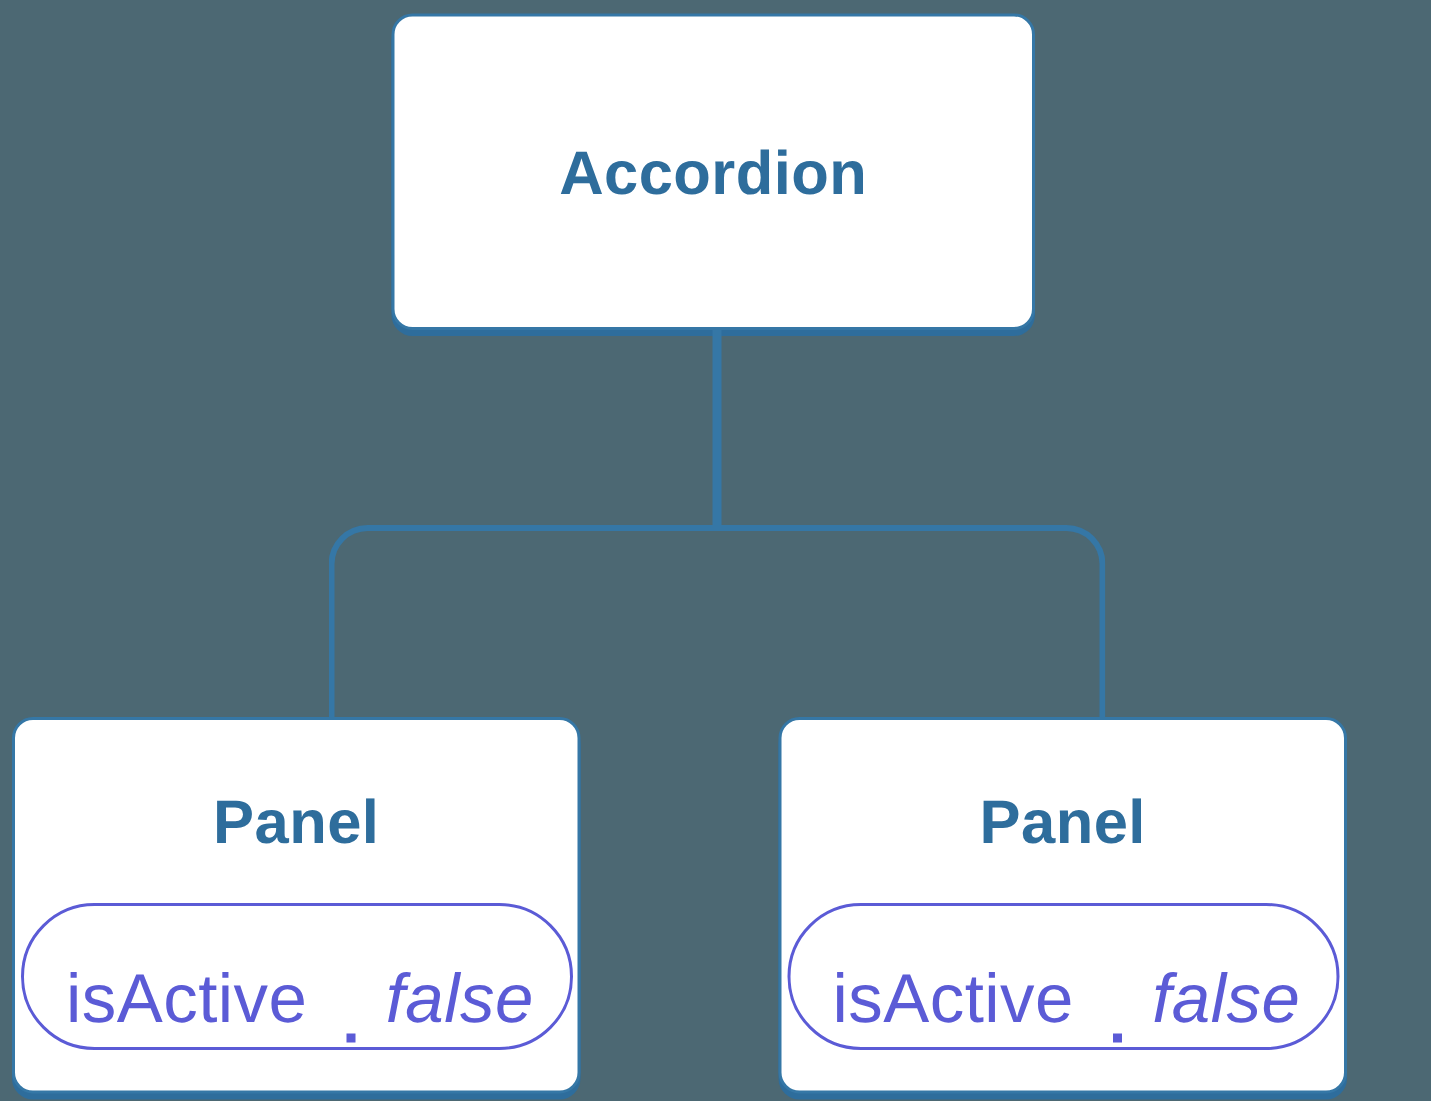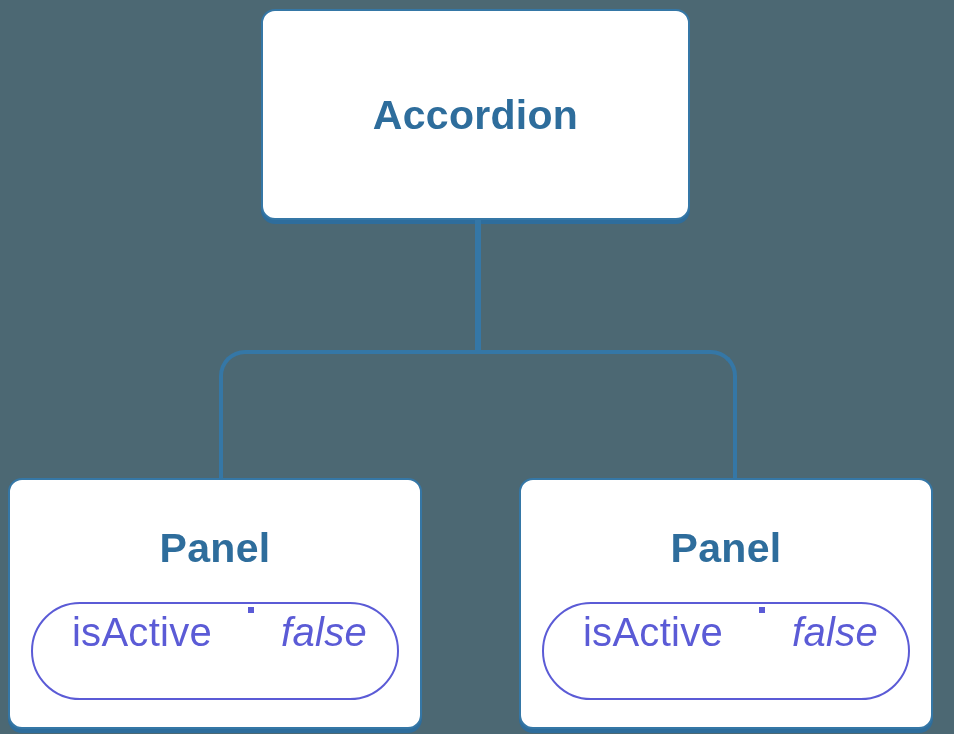--- a/index.html
+++ b/index.html
@@ -55,37 +55,37 @@
     width: 518px; height: 128px;
     border-top: 4px solid var(--line);
     border-left: 4px solid var(--line);
     border-right: 4px solid var(--line);
     border-radius: 26px 26px 0 0;
   }
   .panel-node {
     display: flex;
     flex-direction: column;
     align-items: center;
-    width: 414px; height: 251px;
+    width: 379px; height: 251px;
     top: 472px;
     padding-top: 41px;
   }
   .panel-left  { left: 2px; }
   .panel-right { left: 513px; }
   .state-pill {
     margin-top: 27px;
     width: 368px; height: 98px;
     background: var(--node-bg);
     border: 2px solid var(--state);
     border-radius: 49px;
     display: flex;
-    align-items: flex-start;
+    align-items: flex-end;
     overflow: hidden;
     color: var(--state);
-    font-size: 40px;
+    font-size: 46px;
     font-weight: 500;
     letter-spacing: 0.3px;
   }
   .pill-key {
     width: 212px;
     display: flex;
     align-items: center;
     justify-content: center;
   }
   .pill-divider {

